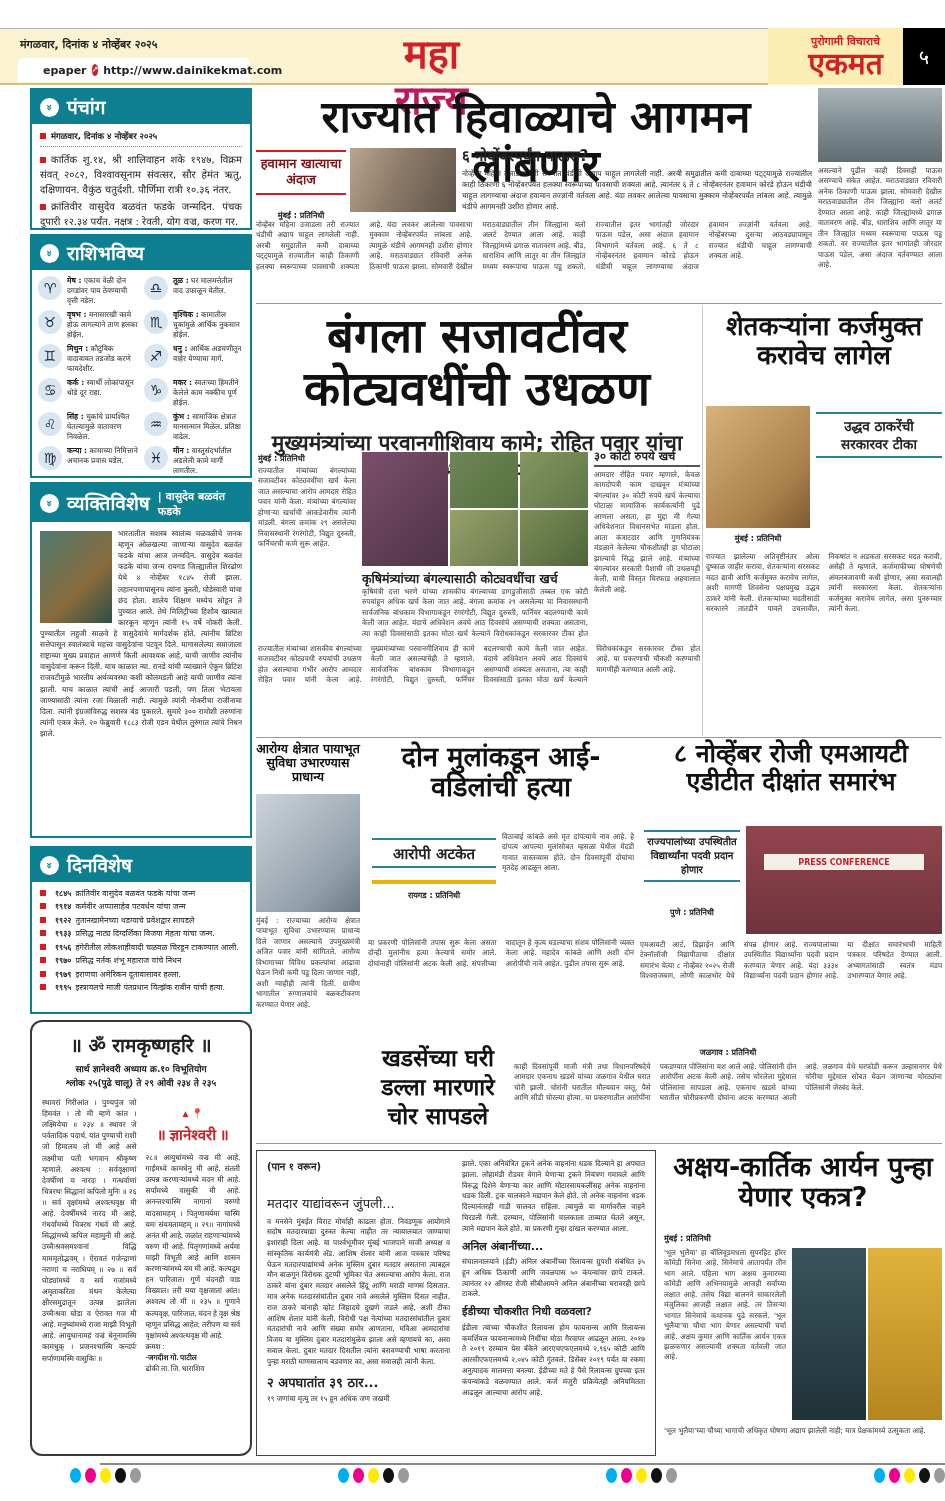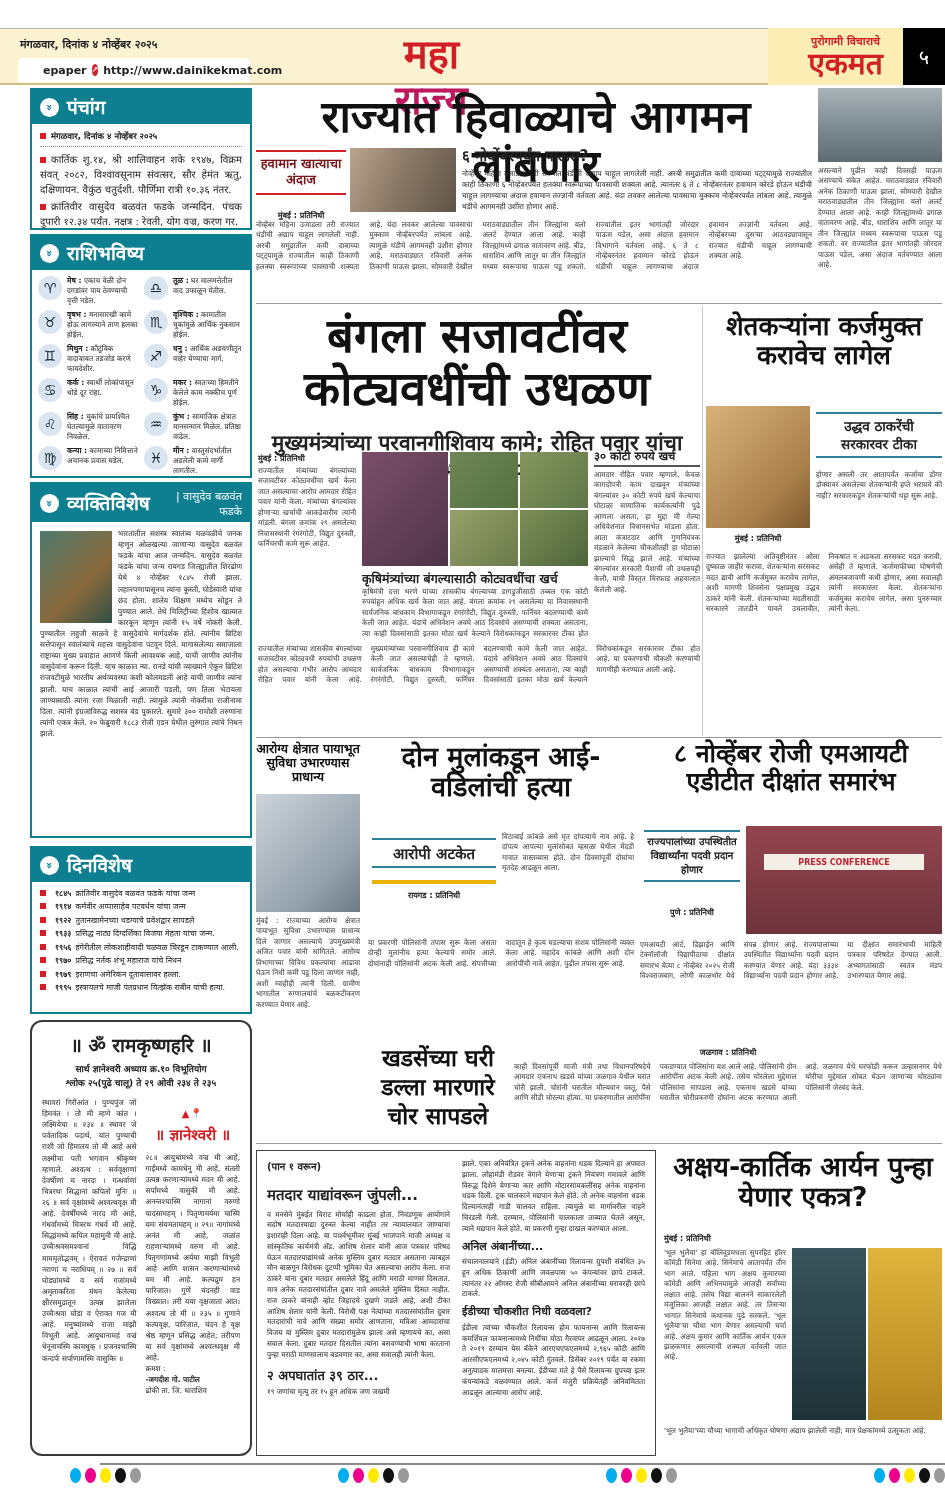--- a/index.html
+++ b/index.html
@@ -23,21 +23,21 @@
   .brand-box{left:768px;top:28px;width:155px;height:57px;background:#fbedb4;text-align:center;
            display:flex;flex-direction:column;justify-content:center;}
   .brand-tag{font-size:11px;font-weight:bold;color:#d21f26;}
   .brand-name{font-size:30px;font-weight:bold;color:#d21f26;line-height:1.05;}
   .pageno{left:903px;top:28px;width:42px;height:57px;background:#000;color:#fff;font-size:20px;
            display:flex;align-items:center;justify-content:center;}
   
   .sbox{left:30px;width:222px;border:2px solid #0e7f90;background:#fff;overflow:hidden;}
   .shead{background:#0e7f90;color:#fff;display:flex;align-items:center;gap:8px;
          padding:4px 8px;font-size:19px;font-weight:bold;}
-  .shead small{font-size:11px;font-weight:normal;text-align:right;}
+  .shead small{font-size:11px;font-weight:bold;}
   .chev{width:19px;height:19px;min-width:19px;border-radius:50%;background:#fff;color:#0e7f90;
         display:flex;align-items:center;justify-content:center;font-size:11px;font-weight:bold;
         transform:rotate(90deg);}
   .sb-pad{padding:6px 8px;}
   .bullet{display:inline-block;width:6px;height:6px;background:#d21f26;margin-right:5px;}
   .pn-date{font-size:8.5px;font-weight:bold;border-bottom:1px dotted #888;padding-bottom:5px;margin-bottom:5px;}
   .pn-item{font-size:10px;line-height:1.5;text-align:justify;margin-bottom:2px;}
   .rashi-grid{display:grid;grid-template-columns:1fr 1fr;gap:4px 6px;padding:6px;}
   .rashi-item{display:flex;gap:5px;align-items:flex-start;}
   .zod{width:24px;height:24px;min-width:24px;border-radius:50%;background:#d9e6f2;color:#16242e;
@@ -46,21 +46,21 @@
   .rz-txt b{font-size:7.6px;}
   .vy-body{font-size:7.4px;line-height:1.5;text-align:justify;padding:6px 8px;}
   .vy-photo{float:left;width:72px;height:92px;margin:3px 6px 2px 0;
             background:linear-gradient(135deg,#4f7a6e,#8a6a3c 60%,#2e4f45);}
   .din-item{display:flex;gap:4px;font-size:7.9px;line-height:1.45;margin-bottom:2px;align-items:baseline;}
   .din-item .bullet{margin-top:2px;}
   .om-box{left:30px;width:222px;border:2px solid #3a3a3a;border-radius:12px;background:#fff;
           padding:8px 10px;overflow:hidden;}
   .om-title{font-size:19px;font-weight:bold;text-align:center;margin:2px 0 5px;}
   .om-sub{font-size:9px;font-weight:bold;text-align:center;line-height:1.5;}
-  .om-cols{display:flex;gap:9px;margin-top:7px;font-size:7.4px;line-height:1.5;text-align:justify;}
+  .om-cols{display:flex;gap:9px;margin-top:7px;font-size:7.4px;line-height:1.5;text-align:justify;font-family:Liberation Serif, serif;}
   .om-cols>div{flex:1;}
   .dny-logo{color:#d21f26;font-weight:bold;font-size:15px;text-align:center;margin:4px 0 6px;}
   .dny-logo .tples{font-size:10px;letter-spacing:1px;}
   .om-sign{font-weight:bold;}
   
   .hl{font-weight:bold;color:#111;text-align:center;line-height:1.12;}
   .byline{font-size:8px;font-weight:bold;color:#222;}
   .colstxt{font-size:7.2px;line-height:1.45;text-align:justify;color:#333;overflow:hidden;}
   .rules{border-top:2px solid #2d7f9d;border-bottom:2px solid #2d7f9d;padding:3px 0;text-align:center;}
   .photo{overflow:hidden;}
@@ -132,21 +132,21 @@
   
   .kh-hl{left:370px;top:1044px;width:136px;font-size:23px;line-height:1.25;}
   .kh-byline{left:514px;top:1046px;width:428px;text-align:center;}
   .kh-body{left:514px;top:1062px;width:428px;height:78px;column-count:3;column-gap:9px;}
   .rule-c{left:256px;top:1143px;width:686px;}
   
   .cont-box{left:256px;top:1150px;width:400px;height:306px;border:1.5px solid #444;
       padding:8px 10px;display:flex;gap:12px;background:#fff;}
   .cont-col{flex:1;font-size:7.2px;line-height:1.5;text-align:justify;overflow:hidden;}
   .cont-tag{font-size:10px;font-weight:bold;}
-  .cont-t1{font-size:15px;font-weight:bold;margin:10px 0 3px;}
+  .cont-t1{font-size:13px;font-weight:normal;margin:20px 0 3px;}
   .cont-t2{font-size:11px;font-weight:bold;margin:4px 0 2px;}
   .cont-t3{font-size:13px;font-weight:bold;margin:5px 0 2px;}
   
   .by-hl{left:664px;top:1152px;width:278px;font-size:27px;}
   .by-byline{left:664px;top:1232px;}
   .by-body{left:664px;top:1248px;width:122px;height:208px;}
   .by-photos{left:792px;top:1248px;width:150px;height:172px;display:flex;gap:2px;}
   .by-photos .k{flex:1;background:linear-gradient(180deg,#39545c,#1f3238);}
   .by-photos .a{flex:1;background:linear-gradient(180deg,#e0b33c,#b5861f);}
   .by-tail{left:664px;top:1426px;width:278px;height:30px;}
@@ -392,21 +392,20 @@
   <div class="abs colstxt bg-body" data-interactable="false">राज्यातील मंत्र्यांच्या शासकीय बंगल्यांच्या सजावटीवर कोट्यवधी रुपयांची उधळण होत असल्याचा गंभीर आरोप आमदार रोहित पवार यांनी केला आहे. मुख्यमंत्र्यांच्या परवानगीशिवाय ही कामे केली जात असल्याचेही ते म्हणाले. सार्वजनिक बांधकाम विभागाकडून रंगरंगोटी, विद्युत दुरुस्ती, फर्निचर बदलण्याची कामे केली जात आहेत. यंदाचे अधिवेशन अवघे आठ दिवसांचे असण्याची शक्यता असताना, त्या काही दिवसांसाठी इतका मोठा खर्च केल्याने विरोधकांकडून सरकारवर टीका होत आहे. या प्रकरणाची चौकशी करण्याची मागणीही करण्यात आली आहे.</div>
 
   <div class="abs vr fm-vr" data-interactable="false"></div>
   <div class="abs hl fm-hl" data-interactable="false">शेतकऱ्यांना कर्जमुक्त करावेच लागेल</div>
   <div class="abs photo fm-photo" data-interactable="false"></div>
   <div class="abs byline fm-byline" data-interactable="false">मुंबई : प्रतिनिधी</div>
   <div class="abs fm-subbox rules" data-interactable="false">
     <div data-interactable="false">उद्धव ठाकरेंची</div>
     <div data-interactable="false">सरकारवर टीका</div>
   </div>
-  <div class="abs colstxt fm-topcol" data-interactable="false">होणार असली तर आतापर्यंत कर्जाचा डोंगर डोक्यावर असलेल्या शेतकऱ्यांनी हप्ते भरायचे की नाही? सरकारकडून शेतकऱ्यांची थट्टा सुरू आहे.</div>
   <div class="abs colstxt fm-body" data-interactable="false">राज्यात झालेल्या अतिवृष्टीनंतर ओला दुष्काळ जाहीर करावा, शेतकऱ्यांना सरसकट मदत द्यावी आणि कर्जमुक्त करावेच लागेल, अशी मागणी शिवसेना पक्षप्रमुख उद्धव ठाकरे यांनी केली. शेतकऱ्यांच्या मदतीसाठी सरकारने तातडीने पावले उचलावीत, निकषांत न अडकता सरसकट मदत करावी, असेही ते म्हणाले. कर्जमाफीच्या घोषणेची अंमलबजावणी कधी होणार, असा सवालही त्यांनी सरकारला केला. शेतकऱ्यांना कर्जमुक्त करावेच लागेल, असा पुनरुच्चार त्यांनी केला.</div>
   <div class="abs hr rule-b" data-interactable="false"></div>
 
   <div class="abs hl hlth-hl" data-interactable="false">आरोग्य क्षेत्रात पायाभूत सुविधा उभारण्यास प्राधान्य</div>
   <div class="abs photo hlth-photo" data-interactable="false"></div>
   <div class="abs colstxt hlth-body" data-interactable="false">मुंबई : राज्याच्या आरोग्य क्षेत्रात पायाभूत सुविधा उभारण्यास प्राधान्य दिले जाणार असल्याचे उपमुख्यमंत्री अजित पवार यांनी सांगितले. आरोग्य विभागाच्या विविध प्रकल्पांचा आढावा घेऊन निधी कमी पडू दिला जाणार नाही, अशी ग्वाहीही त्यांनी दिली. ग्रामीण भागातील रुग्णालयांचे बळकटीकरण करण्यात येणार आहे.</div>
 
   <div class="abs hl md-hl" data-interactable="false">दोन मुलांकडून आई-वडिलांची हत्या</div>
   <div class="abs md-subbox rules md-sub" data-interactable="false">आरोपी अटकेत</div>
   <div class="abs byline md-byline" data-interactable="false">रायगड : प्रतिनिधी</div>

